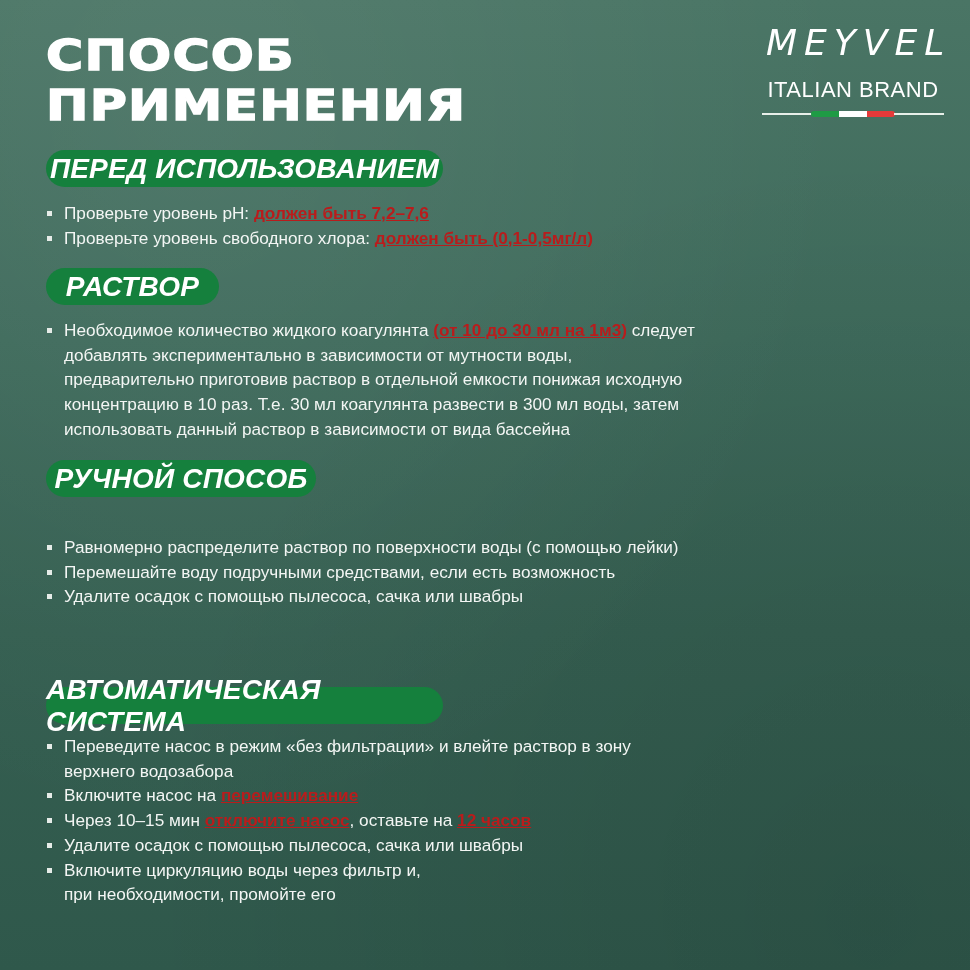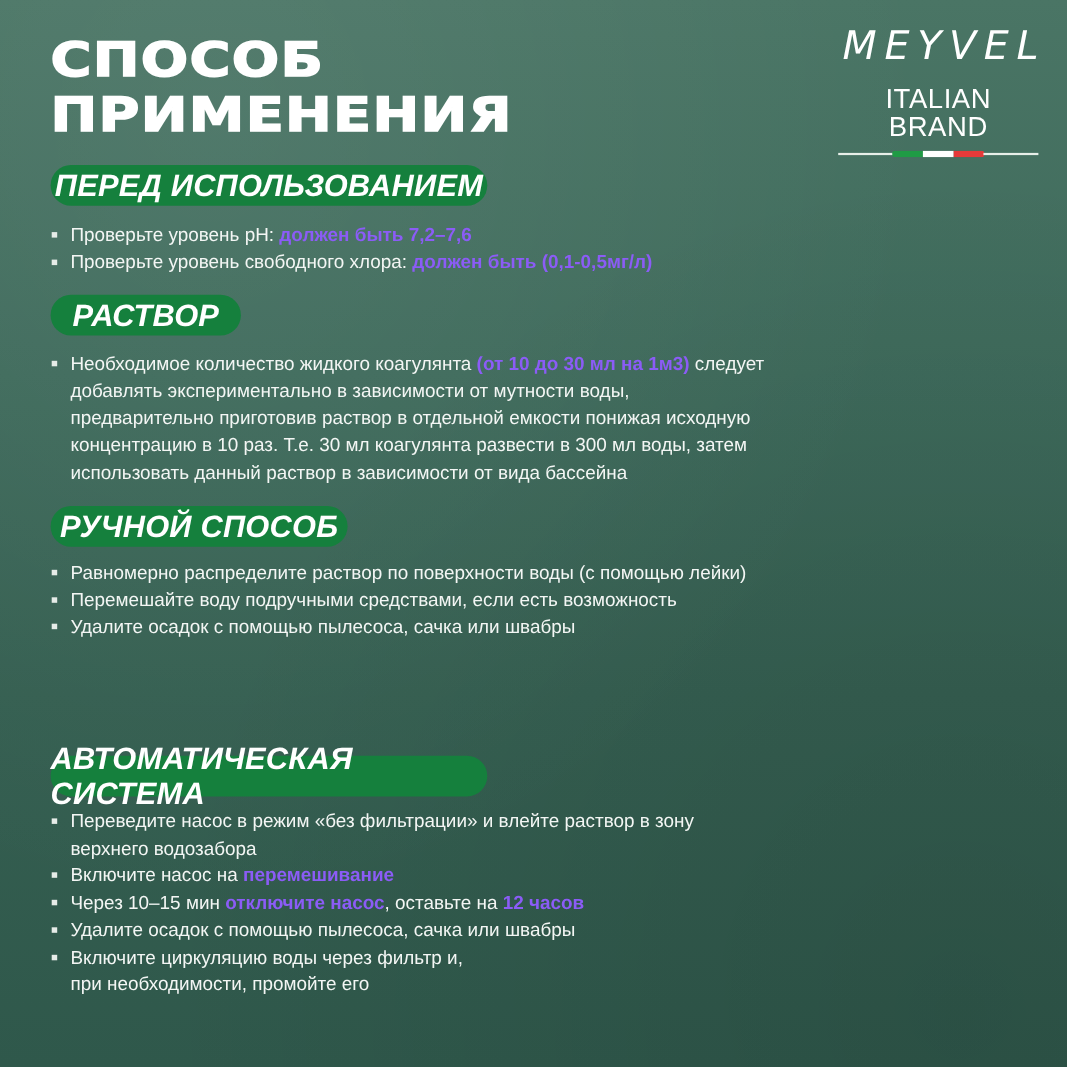--- a/index.html
+++ b/index.html
@@ -28,21 +28,21 @@
     position: absolute; left: 760px; top: 28px; width: 186px; text-align: center;
   }
   .brand-logo {
     font-family: "DejaVu Sans", sans-serif; font-weight: 300;
     font-size: 36px; letter-spacing: 7px; line-height: 30px;
     margin-left: 6px;
     font-style: italic;
   }
   .brand-sub {
     margin-top: 19px;
-    font-family: "Liberation Sans", sans-serif; font-size: 25px; line-height: 26px;
+    font-family: "Liberation Sans", sans-serif; font-size: 22px; line-height: 26px;
     letter-spacing: 0.5px;
   }
   .flag-line {
     position: relative; height: 6px; margin-top: 8px;
   }
   .flag-line .line-left, .flag-line .line-right {
     position: absolute; top: 2px; height: 2px; background: #e8efe9; width: 50px;
   }
   .flag-line .line-left { left: 2px; }
   .flag-line .line-right { right: 2px; }
@@ -62,21 +62,21 @@
   }
   .list {
     position: absolute; left: 45px; margin: 0; padding: 0; list-style: none;
     font-size: 17.2px; line-height: 24.7px; color: #f3f6f4;
   }
   .list li { position: relative; padding-left: 19px; }
   .list li::before {
     content: ""; position: absolute; left: 2px; top: 10px; width: 5px; height: 5px;
     background: #e6ece8;
   }
-  .list b { font-weight: 700; color: #8b5cf6; }
+  .list b { font-weight: 700; color: #b91c1c; text-decoration: underline; }
 </style>
 </head>
 <body>
 
 <div class="bg-vignette"></div>
 
 <h1 class="title">
   <span>СПОСОБ</span>
   <span>ПРИМЕНЕНИЯ</span>
 </h1>
@@ -100,21 +100,21 @@
   <li><span>Проверьте уровень pH: </span><b>должен быть 7,2–7,6</b></li>
   <li><span>Проверьте уровень свободного хлора: </span><b>должен быть (0,1-0,5мг/л)</b></li>
 </ul>
 
 <div class="pill" style="top:268px; width:173px;">РАСТВОР</div>
 <ul class="list" style="top:318px; width:660px;">
   <li><span>Необходимое количество жидкого коагулянта </span><b>(от 10 до 30 мл на 1м3)</b><span> следует добавлять  экспериментально в зависимости от мутности воды, предварительно приготовив раствор в отдельной емкости понижая исходную концентрацию в 10 раз. Т.е. 30 мл коагулянта развести в 300 мл воды,  затем использовать данный раствор в зависимости от вида бассейна</span></li>
 </ul>
 
 <div class="pill" style="top:460px; width:270px;">РУЧНОЙ СПОСОБ</div>
-<ul class="list" style="top:508px; width:650px;">
+<ul class="list" style="top:535px; width:650px;">
   <li><span>Равномерно распределите раствор по поверхности воды (с помощью лейки)</span></li>
   <li><span>Перемешайте воду подручными средствами, если есть возможность</span></li>
   <li><span>Удалите осадок с помощью пылесоса, сачка или швабры</span></li>
 </ul>
 
 <div class="pill" style="top:687px; width:397px;">АВТОМАТИЧЕСКАЯ СИСТЕМА</div>
 <ul class="list" style="top:734px; width:650px;">
   <li><span>Переведите насос в режим «без фильтрации» и влейте раствор в зону верхнего водозабора</span></li>
   <li><span>Включите насос на </span><b>перемешивание</b></li>
   <li><span>Через 10–15 мин </span><b>отключите насос</b><span>, оставьте на </span><b>12 часов</b></li>

